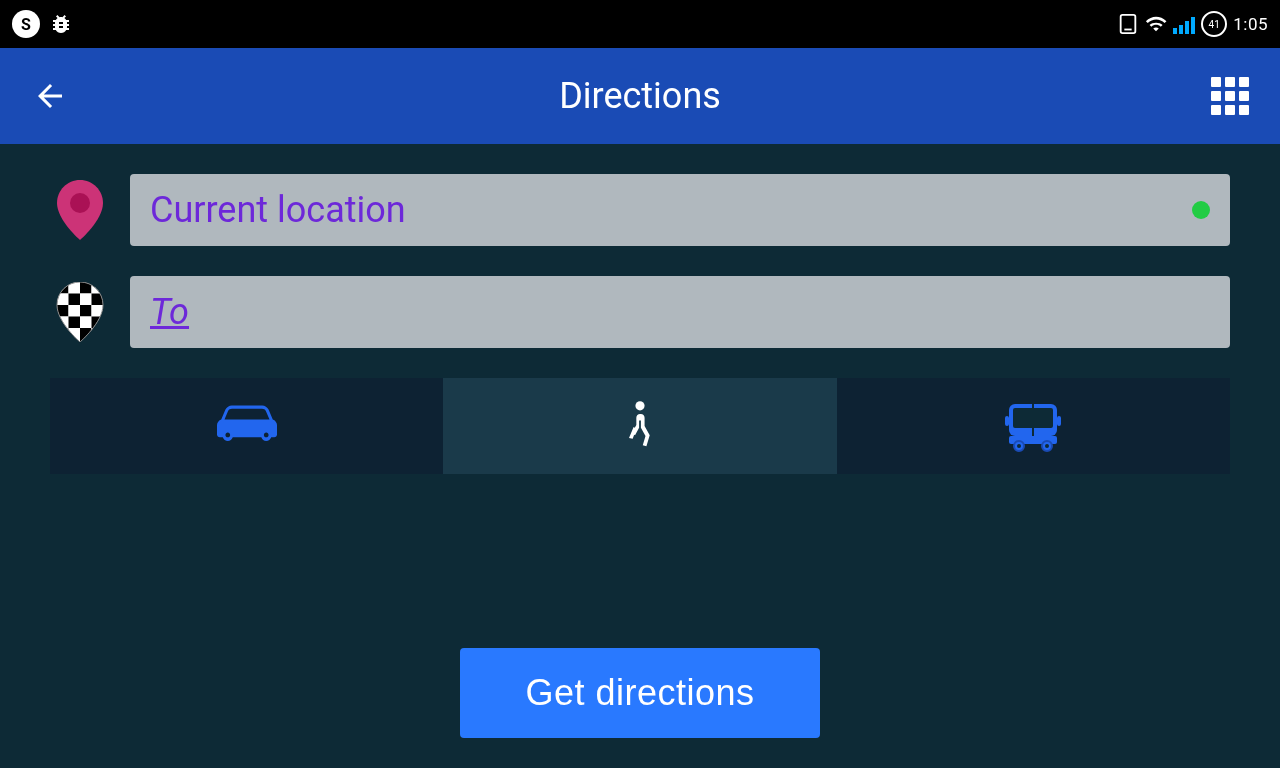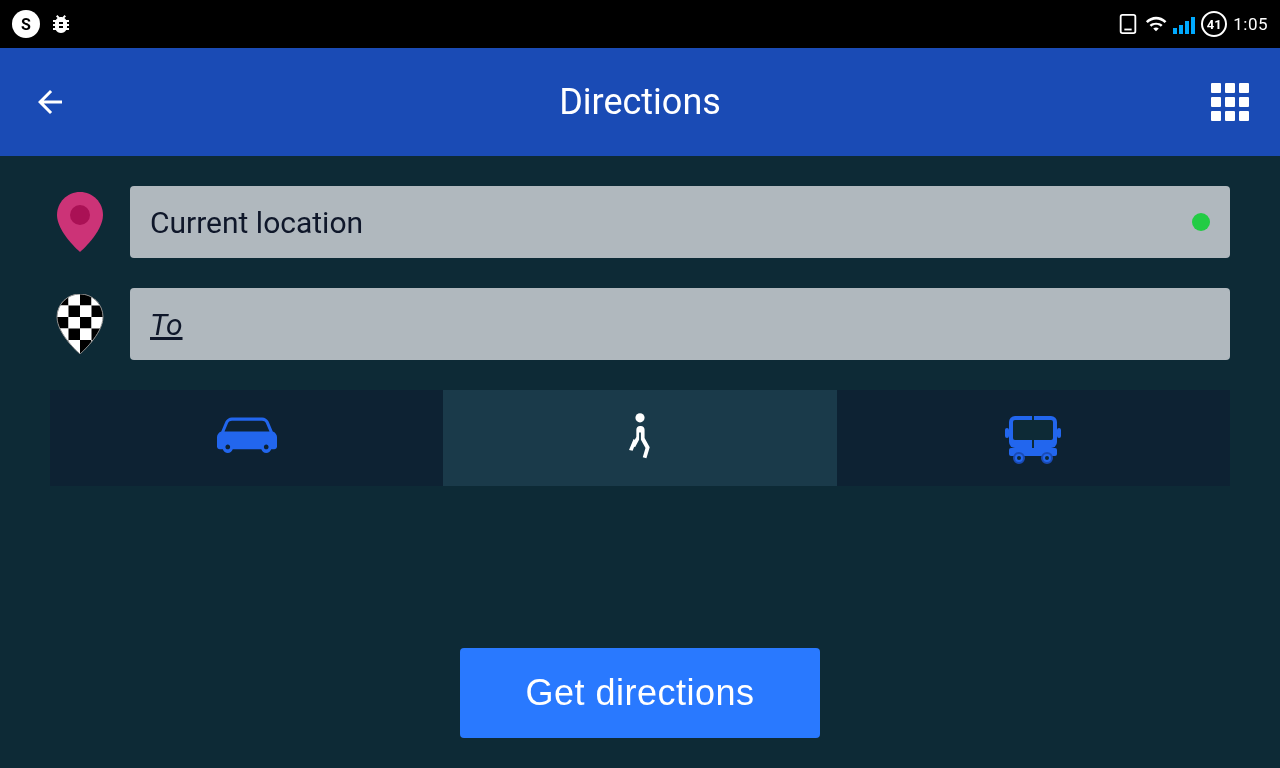--- a/index.html
+++ b/index.html
@@ -73,21 +73,21 @@
       color: #fff;
       font-size: 17px;
       font-weight: 400;
       letter-spacing: 0.5px;
       text-align: center;
     }
 
     
     .header {
       width: 1280px;
-      height: 108px;
+      height: 96px;
       background: #1a4bb5;
       display: flex;
       align-items: center;
       justify-content: space-between;
       padding: 0 0;
     }
     .header-back {
       width: 100px;
       height: 96px;
       display: flex;
@@ -150,22 +150,22 @@
       flex: 1;
       height: 72px;
       background: #b0b8be;
       border-radius: 4px;
       display: flex;
       align-items: center;
       padding: 0 20px;
       position: relative;
     }
     .input-text {
-      font-size: 30px;
-      color: #0f172a;
+      font-size: 36px;
+      color: #6d28d9;
       flex: 1;
     }
     .input-text.placeholder-italic {
       font-style: italic;
       text-decoration: underline;
     }
     .green-dot {
       width: 18px;
       height: 18px;
       background: #22cc44;
@@ -242,21 +242,21 @@
     </svg>
 
     <div style="display:flex;align-items:flex-end;gap:2px;height:20px;">
       <div style="width:4px;height:6px;background:#00aaff;"></div>
       <div style="width:4px;height:9px;background:#00aaff;"></div>
       <div style="width:4px;height:13px;background:#00aaff;"></div>
       <div style="width:4px;height:17px;background:#00aaff;"></div>
     </div>
 
     <div class="battery-circle">
-      <span style="font-size:13px;color:#fff;font-weight:bold;">41</span>
+      <span style="font-size:10px;color:#fff;font-weight:normal;">41</span>
     </div>
     <span class="time">1:05</span>
   </div>
 </div>
 
 <div class="header">
   <div class="header-back">
     <svg width="36" height="36" viewBox="0 0 24 24" fill="white">
       <path d="M20 11H7.83l5.59-5.59L12 4l-8 8 8 8 1.41-1.41L7.83 13H20v-2z"></path>
     </svg>

